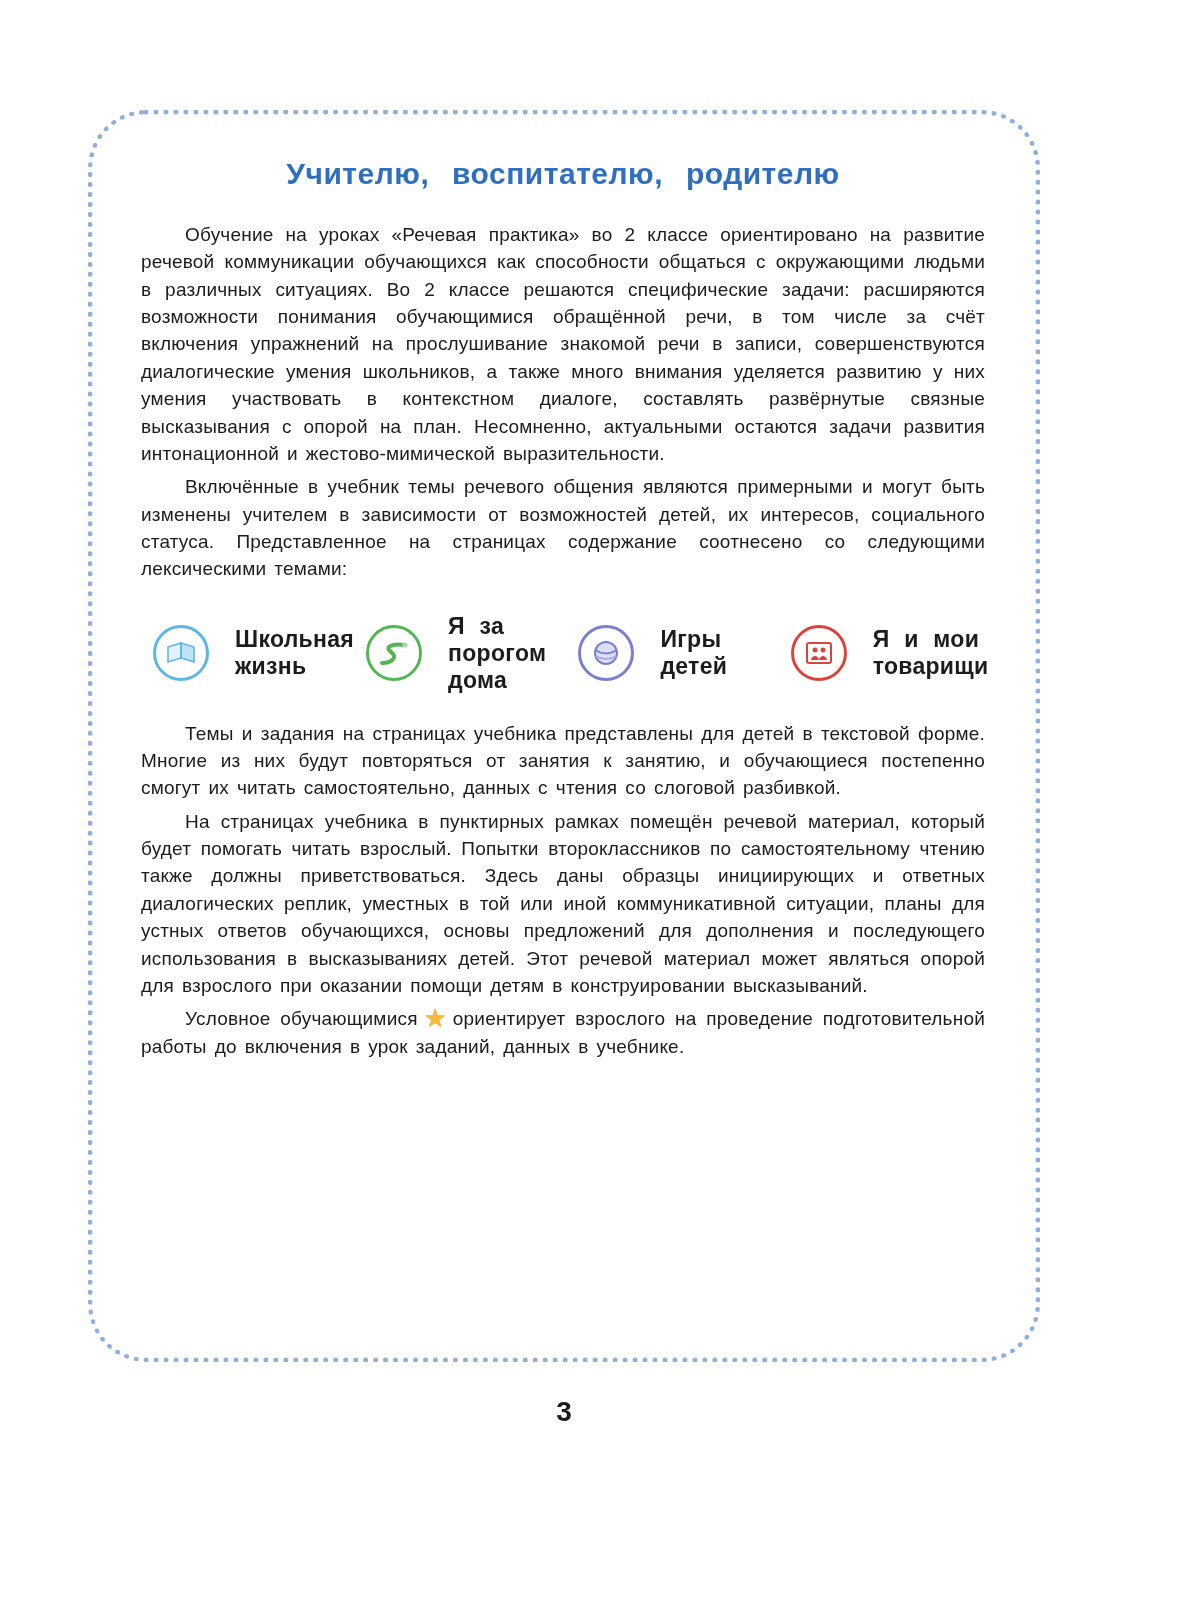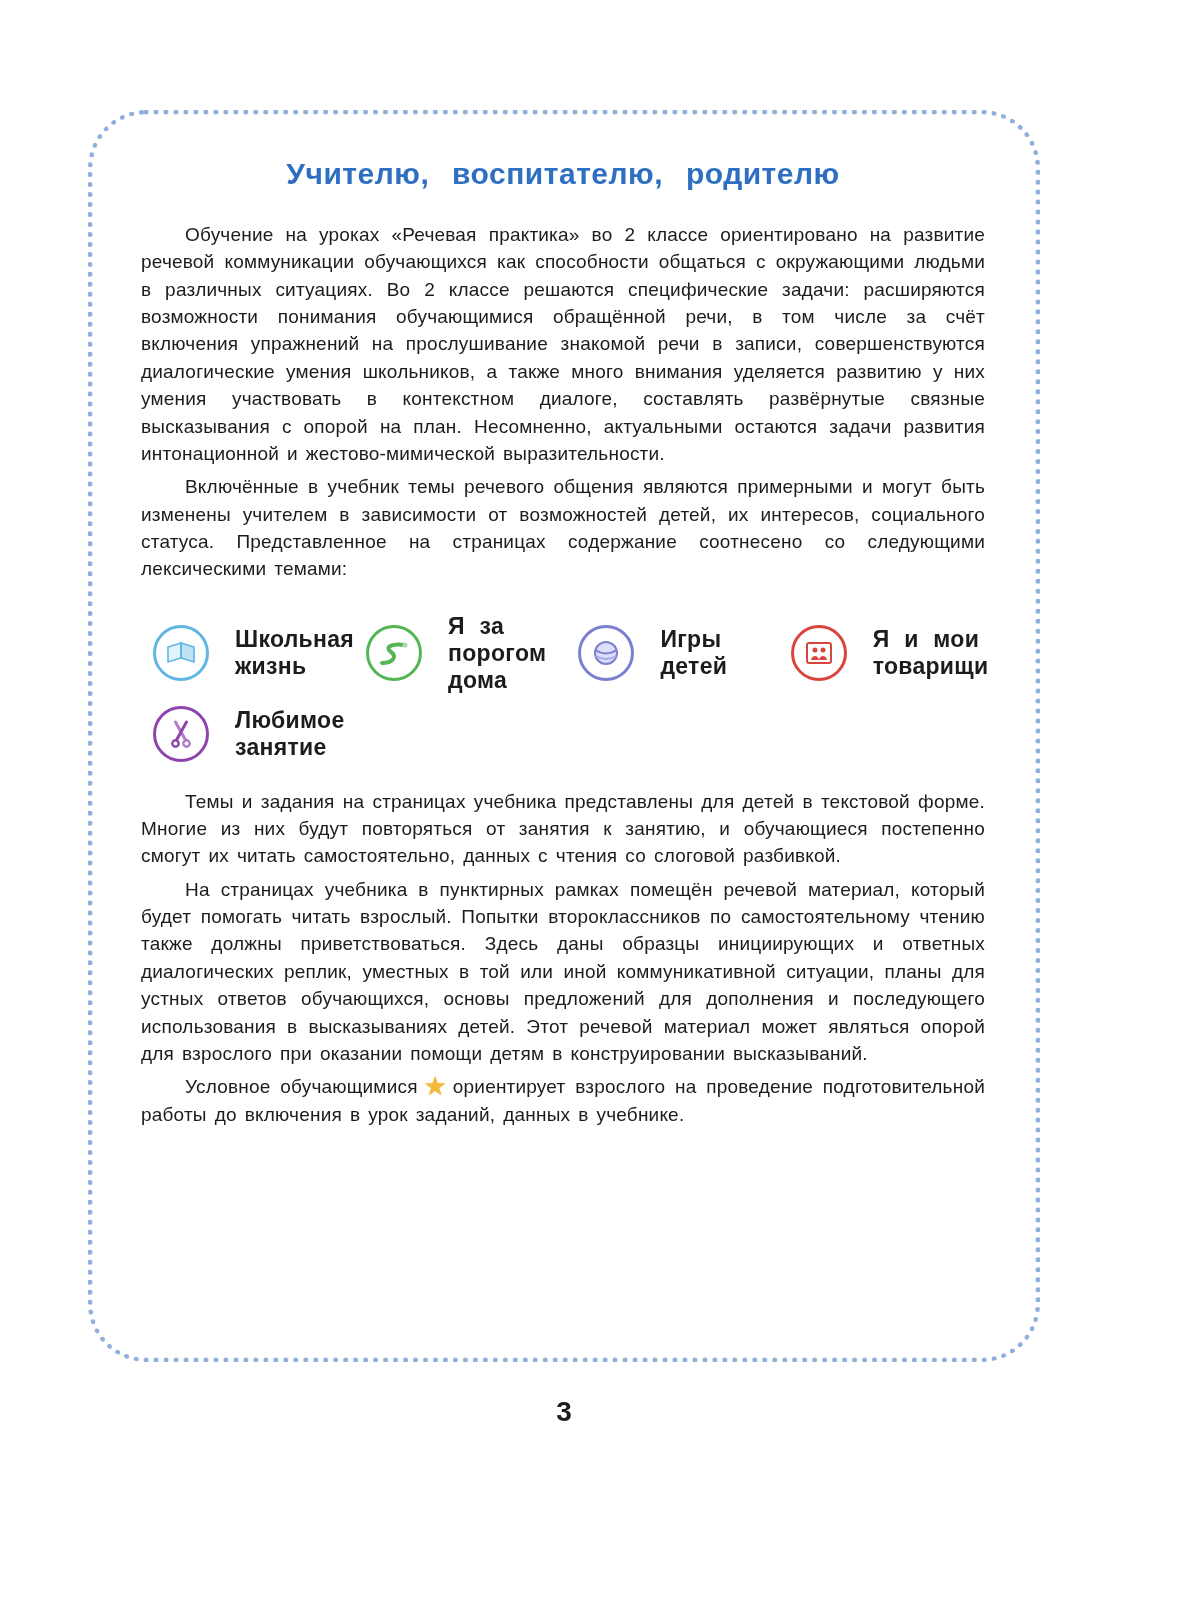--- a/index.html
+++ b/index.html
@@ -104,31 +104,20 @@
             <path d="M9 24 C10 18.5 16 18.5 17 24 Z" fill="#d9453c"></path>
             <path d="M17 24 C18 18.5 24 18.5 25 24 Z" fill="#d9453c"></path>
           </svg>
         </span>
         <span class="tlabel">Я и мои товарищи</span>
       </div>
 
 
 
 
-      <div class="theme">
-        <span class="ticon c7">
-          <svg width="34" height="34" viewBox="0 0 34 34">
-            <line x1="11.5" y1="5" x2="21.5" y2="23" stroke="#b07cc6" stroke-width="3" stroke-linecap="round"></line>
-            <line x1="22.5" y1="5" x2="12.5" y2="23" stroke="#8e44ad" stroke-width="3" stroke-linecap="round"></line>
-            <circle cx="11.5" cy="26.5" r="3.2" fill="none" stroke="#8e44ad" stroke-width="2.4"></circle>
-            <circle cx="22.5" cy="26.5" r="3.2" fill="none" stroke="#b07cc6" stroke-width="2.4"></circle>
-          </svg>
-        </span>
-        <span class="tlabel">Любимое занятие</span>
-      </div>
 
     </div>
 
     <p class="para">Темы и задания на страницах учебника представлены для детей в текстовой форме. Многие из них будут повторяться от занятия к занятию, и обучающиеся постепенно смогут их читать самостоятельно, данных с чтения со слоговой разбивкой.</p>
     <p class="para">На страницах учебника в пунктирных рамках помещён речевой материал, который будет помогать читать взрослый. Попытки второклассников по самостоятельному чтению также должны приветствоваться. Здесь даны образцы инициирующих и ответных диалогических реплик, уместных в той или иной коммуникативной ситуации, планы для устных ответов обучающихся, основы предложений для дополнения и последующего использования в высказываниях детей. Этот речевой материал может являться опорой для взрослого при оказании помощи детям в конструировании высказываний.</p>
     <p class="para"><span>Условное обучающимися</span><span class="star">★</span><span>ориентирует взрослого на проведение подготовительной работы до включения в урок заданий, данных в учебнике.</span></p>
 
   </div>
 
   <div class="pagenum">3</div>

